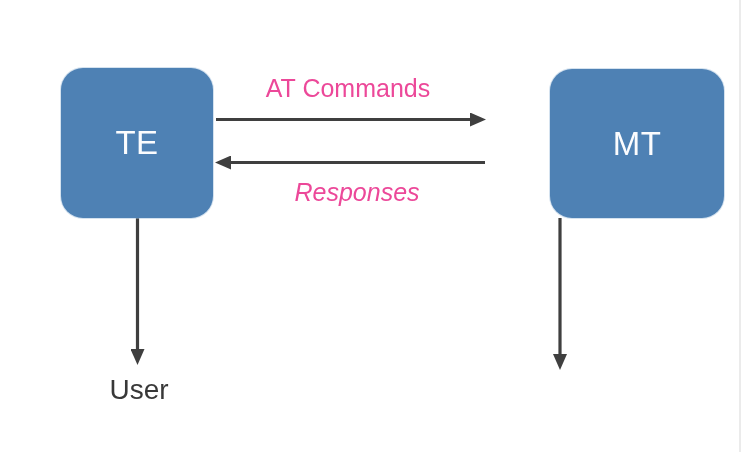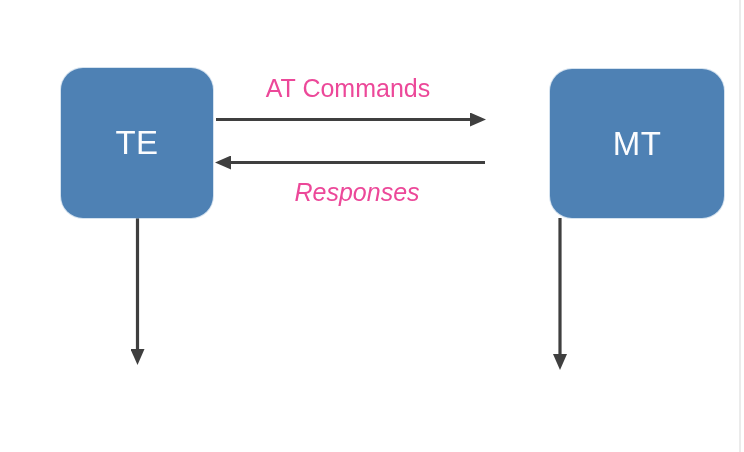--- a/index.html
+++ b/index.html
@@ -104,17 +104,18 @@
   </svg>
 
   <div class="node node-te">TE</div>
 
   <div class="node node-mt">MT</div>
 
   <div class="edge-label label-at-commands">AT Commands</div>
 
   <div class="edge-label label-responses">Responses</div>
 
+  <div class="endpoint-label label-user">User</div>
 
 
   <div class="right-edge-line"></div>
 
 </div>
 
 </body></html>

